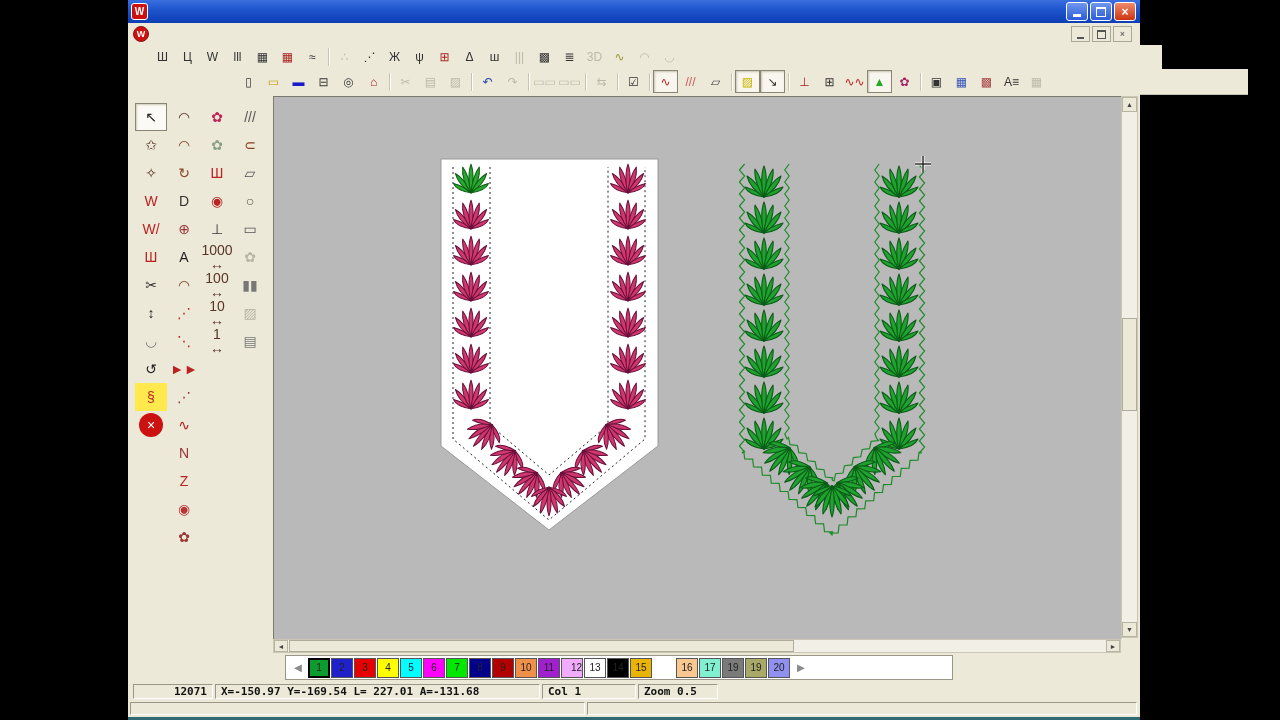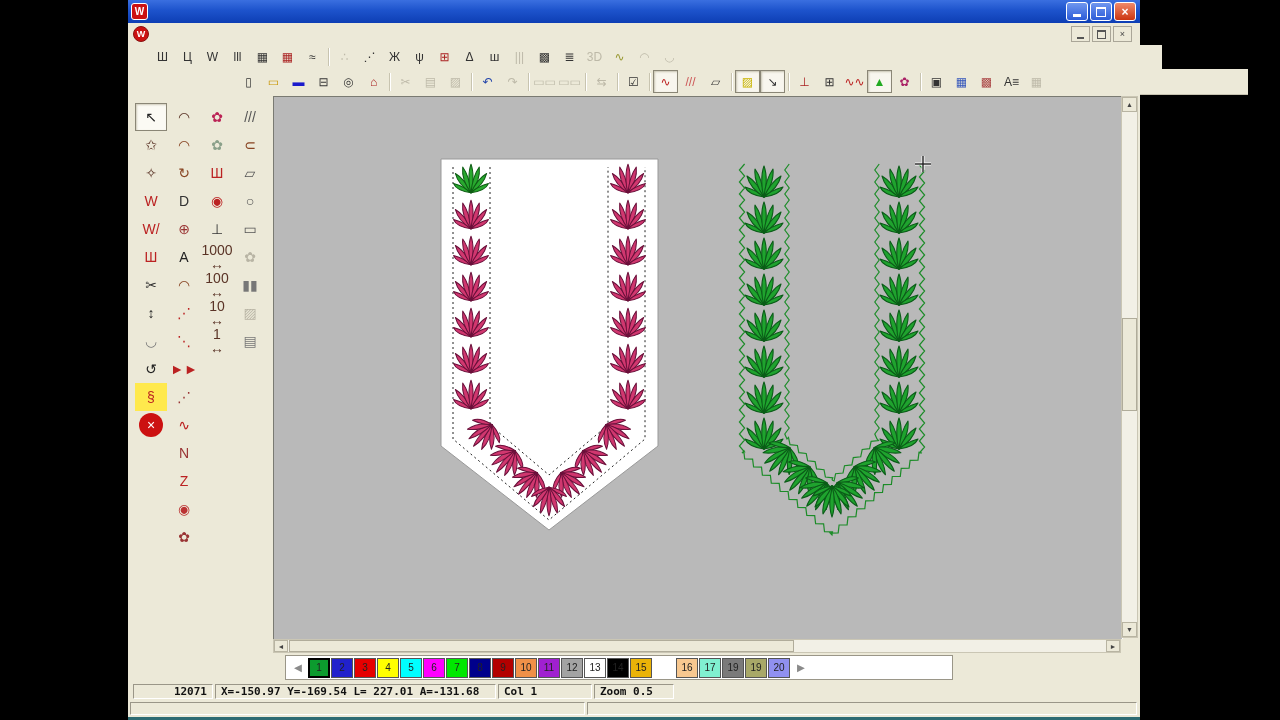--- a/index.html
+++ b/index.html
@@ -363,21 +363,21 @@
             </div>
             <div class="swatch" style="background: rgb(179, 0, 0);">
               <span>9</span>
             </div>
             <div class="swatch" style="background: rgb(240, 144, 72);">
               <span>10</span>
             </div>
             <div class="swatch" style="background: rgb(160, 32, 208);">
               <span>11</span>
             </div>
-            <div class="swatch" style="background: #a3a3a3;">
+            <div class="swatch" style="background: #f0abfc; justify-content: flex-end;">
               <span>12</span>
             </div>
             <div class="swatch" style="background: rgb(255, 255, 255);">
               <span>13</span>
             </div>
             <div class="swatch" style="background: rgb(0, 0, 0);">
               <span>14</span>
             </div>
             <div class="swatch" style="background: #eab308;">
               <span>15</span>
@@ -397,21 +397,21 @@
             <div class="swatch" style="background: rgb(144, 144, 240);">
               <span>20</span>
             </div>
           </div>
         <div class="parrow">►</div>
       </div>
     </div>
 
     <div class="statusbar">
       <div class="spanel" style="width:80px;margin-left:5px;justify-content:flex-end;">12071</div>
-      <div class="spanel" style="width:281px;">X=-150.97 Y=-169.54 L= 227.01 A=-131.68</div>
+      <div class="spanel" style="width:325px;">X=-150.97 Y=-169.54 L= 227.01 A=-131.68</div>
       <div class="spanel" style="width:94px;">Col 1</div>
       <div class="spanel" style="width:80px;">Zoom 0.5</div>
     </div>
 
     <div class="bottombar">
       <div class="bpanel" style="width:455px;margin-left:2px;"></div>
       <div class="bpanel" style="width:550px;margin-left:2px;"></div>
     </div>
     <div class="bluestrip"></div>
   </div>

